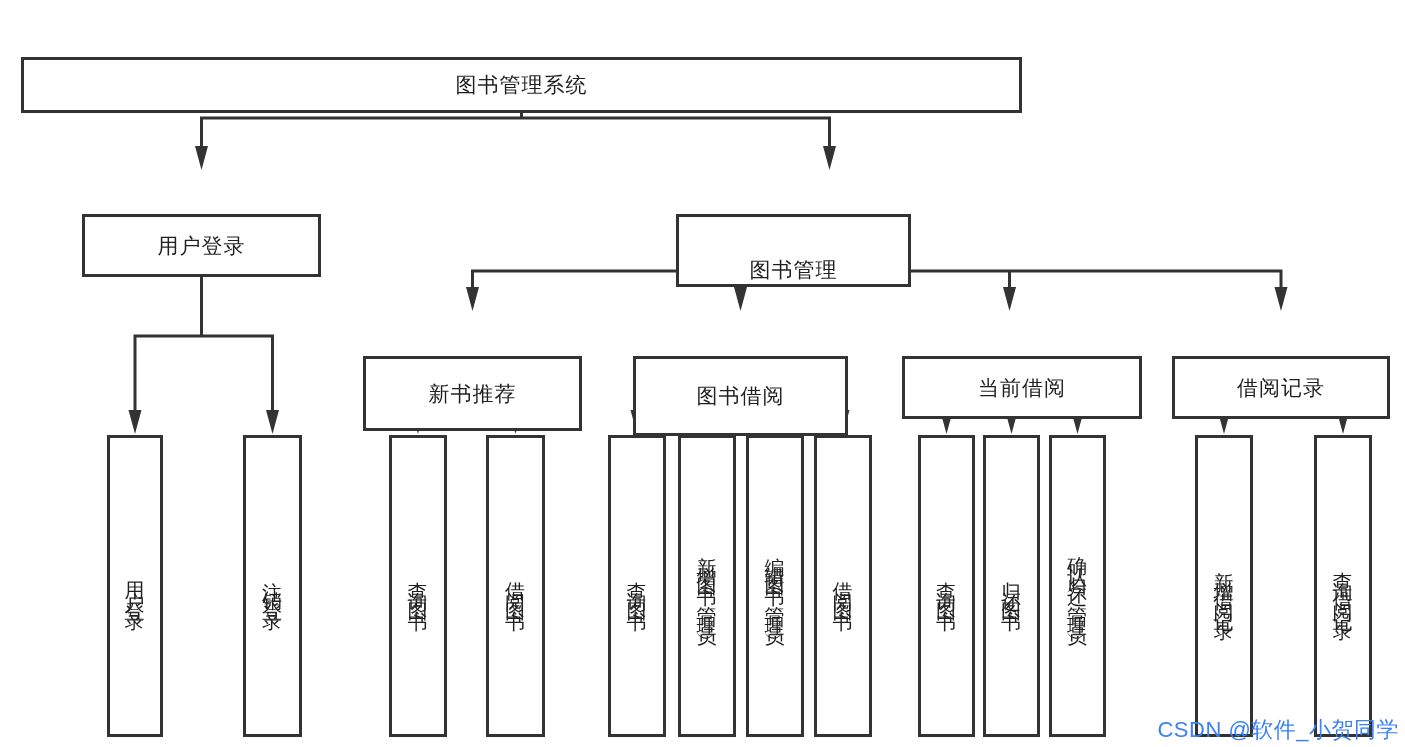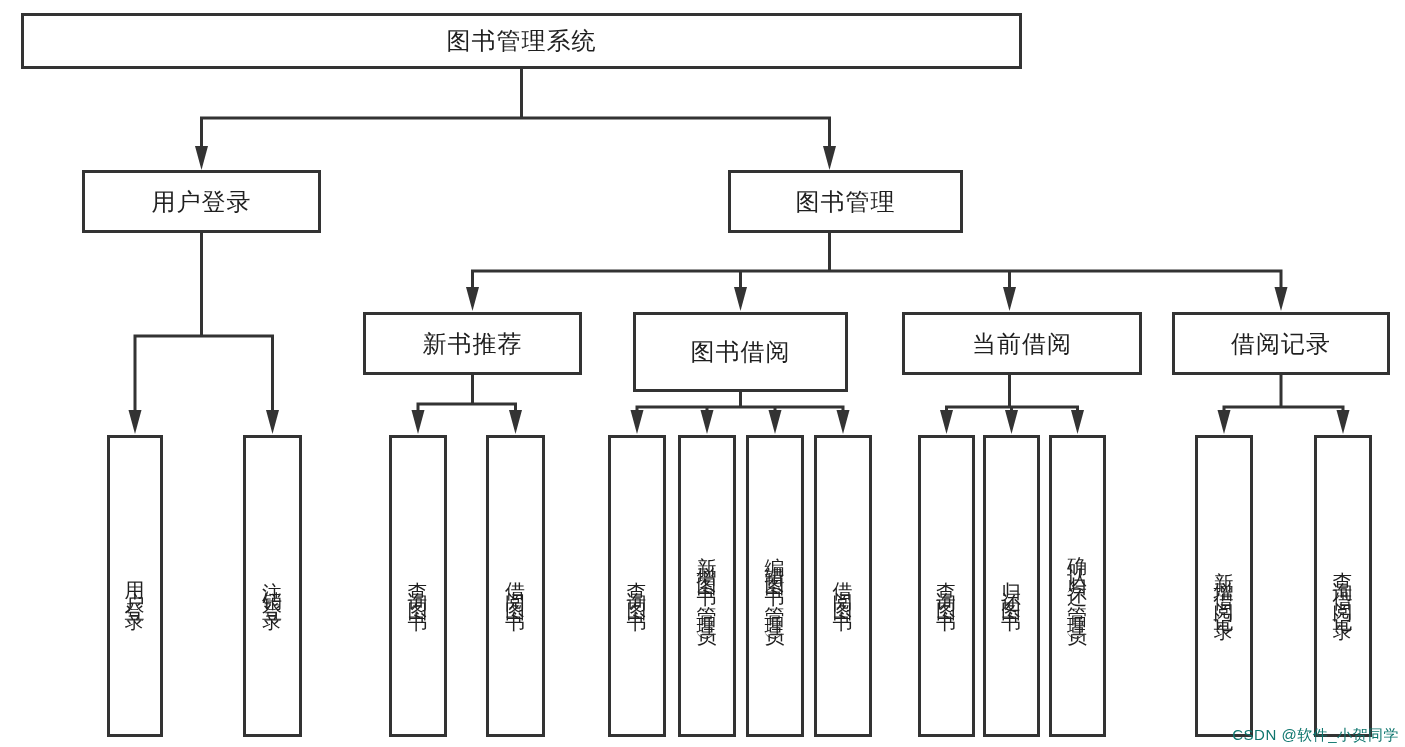--- a/index.html
+++ b/index.html
@@ -24,37 +24,38 @@
     position: absolute;
     box-sizing: border-box;
     border: 3px solid #333333;
     background: #ffffff;
     display: flex;
     align-items: center;
     justify-content: center;
     color: #1f1f1f;
   }
   .hbox {
-    font-size: 24px;
+    font-size: 21px;
     letter-spacing: 1px;
     white-space: nowrap;
+    margin-top: 44px;
   }
   .vbox span {
     writing-mode: vertical-rl;
     text-orientation: mixed;
     font-size: 20px;
     letter-spacing: 10px;
     line-height: 1;
   }
   .watermark {
     position: absolute;
     right: 6px;
     bottom: 2px;
-    font-size: 15px;
-    color: #0f766e;
+    font-size: 22px;
+    color: #3b82f6;
     letter-spacing: 0.5px;
     white-space: nowrap;
     z-index: 5;
   }
   svg path { stroke: #333333; stroke-width: 3; fill: none; }
   svg polygon { fill: #333333; stroke: none; }
 </style>
 </head>
 <body>
 
@@ -122,25 +123,25 @@
     </g>
   </svg>
 
   <div class="box hbox" style="left:21px; top:13px; width:1001px; height:56px;">
     <span>图书管理系统</span>
   </div>
 
   <div class="box hbox" style="left:82px; top:170px; width:239px; height:63px;">
     <span>用户登录</span>
   </div>
-  <div class="box hbox" style="left:728px; top:170px; width:235px; height:63px;">
+  <div class="box hbox" style="left:676px; top:170px; width:235px; height:73px;align-items:flex-end;">
     <span>图书管理</span>
   </div>
 
-  <div class="box hbox" style="left:363px; top:312px; width:219px; height:63px;">
+  <div class="box hbox" style="left:363px; top:312px; width:219px; height:75px;">
     <span>新书推荐</span>
   </div>
   <div class="box hbox" style="left:633px; top:312px; width:215px; height:80px;">
     <span>图书借阅</span>
   </div>
   <div class="box hbox" style="left:902px; top:312px; width:240px; height:63px;">
     <span>当前借阅</span>
   </div>
   <div class="box hbox" style="left:1172px; top:312px; width:218px; height:63px;">
     <span>借阅记录</span>

